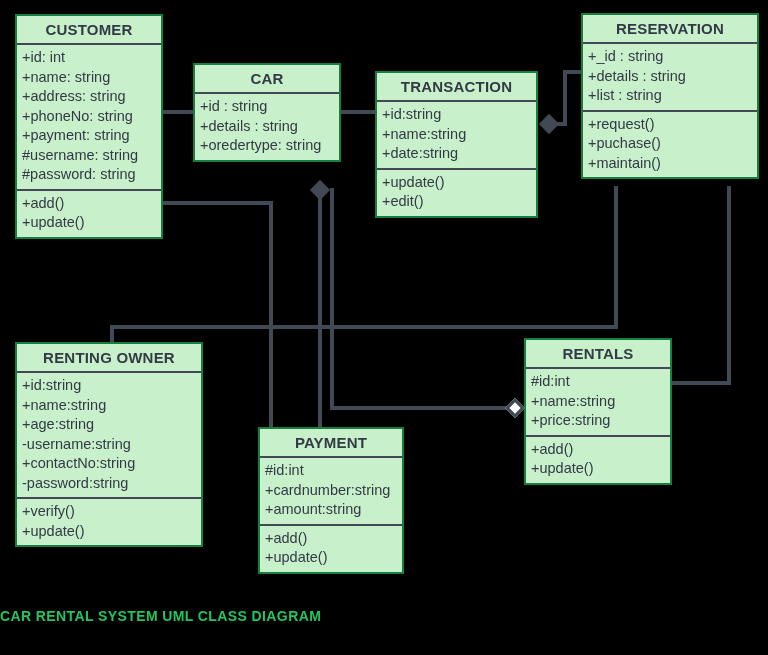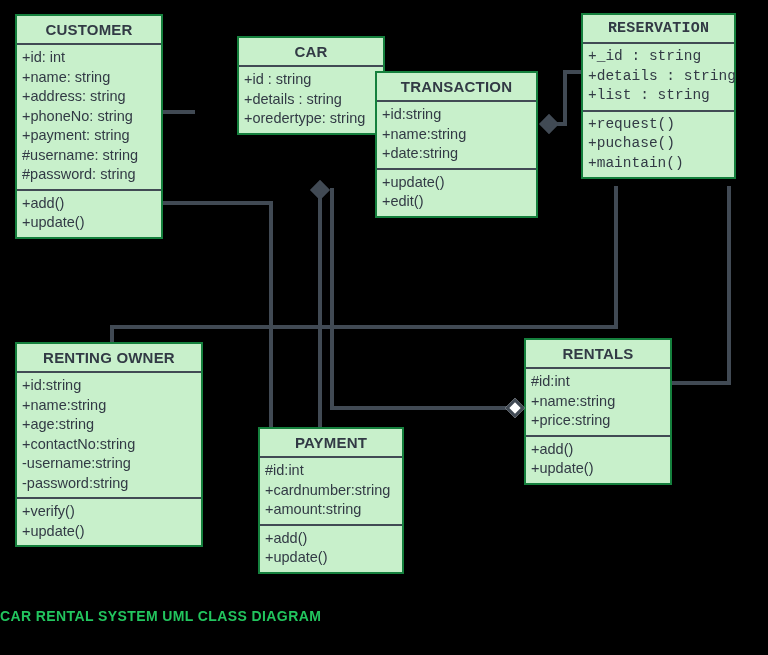--- a/index.html
+++ b/index.html
@@ -123,21 +123,21 @@
       <div class="uml-row">+payment: string</div>
       <div class="uml-row">#username: string</div>
       <div class="uml-row">#password: string</div>
     </div>
     <div class="uml-section">
       <div class="uml-row">+add()</div>
       <div class="uml-row">+update()</div>
     </div>
   </div>
 
-  <div class="uml-class" style="left:193px; top:36px; width:148px;margin-left:44px;">
+  <div class="uml-class" style="left:193px; top:63px; width:148px;">
     <div class="uml-title">CAR</div>
     <div class="uml-section">
       <div class="uml-row">+id : string</div>
       <div class="uml-row">+details : string</div>
       <div class="uml-row">+oredertype: string</div>
     </div>
   </div>
 
   <div class="uml-class" style="left:375px; top:59px; width:163px;margin-top:12px;">
     <div class="uml-title">TRANSACTION</div>
@@ -145,42 +145,42 @@
       <div class="uml-row">+id:string</div>
       <div class="uml-row">+name:string</div>
       <div class="uml-row">+date:string</div>
     </div>
     <div class="uml-section">
       <div class="uml-row">+update()</div>
       <div class="uml-row">+edit()</div>
     </div>
   </div>
 
-  <div class="uml-class" style="left:581px; top:13px; width:155px;font-family:Liberation Mono, monospace;">
+  <div class="uml-class" style="left:581px; top:13px; width:178px;">
     <div class="uml-title">RESERVATION</div>
     <div class="uml-section">
       <div class="uml-row">+_id : string</div>
       <div class="uml-row">+details : string</div>
       <div class="uml-row">+list : string</div>
     </div>
     <div class="uml-section">
       <div class="uml-row">+request()</div>
       <div class="uml-row">+puchase()</div>
       <div class="uml-row">+maintain()</div>
     </div>
   </div>
 
   <div class="uml-class" style="left:15px; top:342px; width:188px;">
     <div class="uml-title">RENTING OWNER</div>
     <div class="uml-section">
       <div class="uml-row">+id:string</div>
       <div class="uml-row">+name:string</div>
       <div class="uml-row">+age:string</div>
+      <div class="uml-row">-username:string</div>
       <div class="uml-row">+contactNo:string</div>
-      <div class="uml-row">-username:string</div>
       <div class="uml-row">-password:string</div>
     </div>
     <div class="uml-section">
       <div class="uml-row">+verify()</div>
       <div class="uml-row">+update()</div>
     </div>
   </div>
 
   <div class="uml-class" style="left:258px; top:427px; width:146px;">
     <div class="uml-title">PAYMENT</div>

